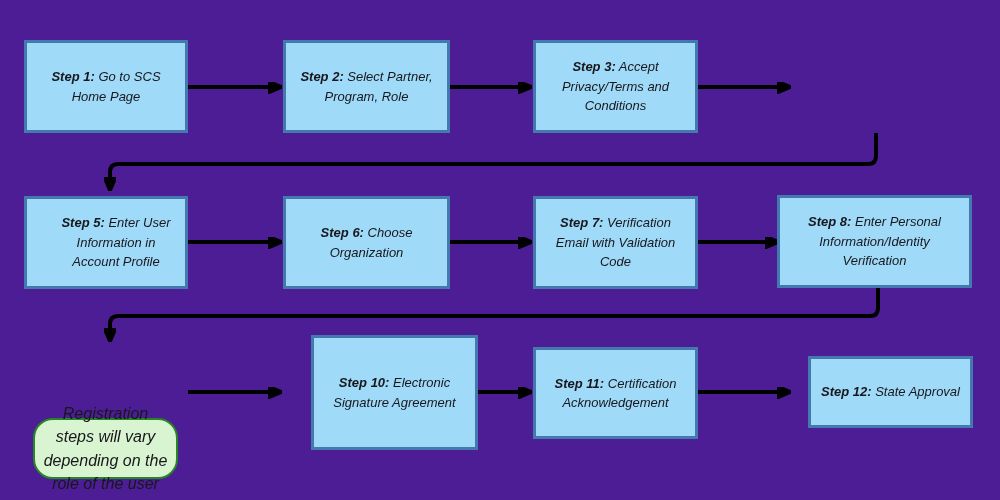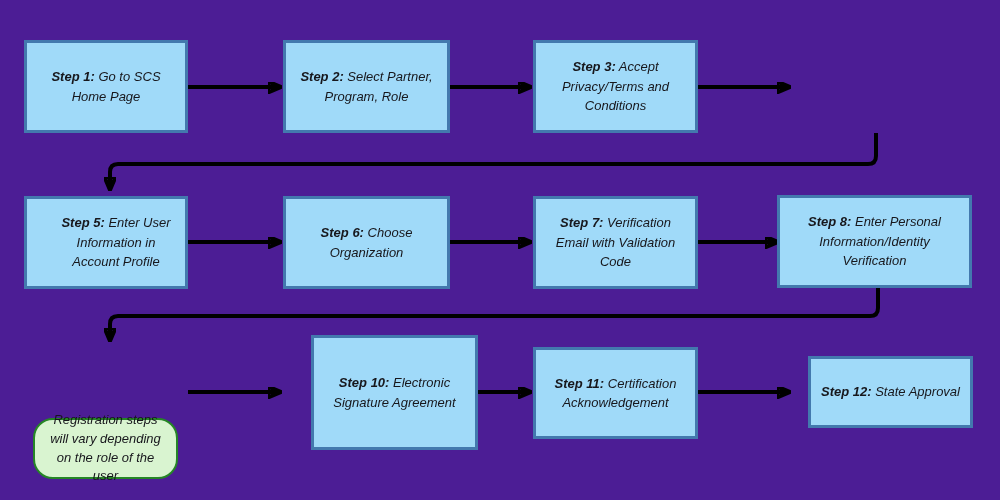--- a/index.html
+++ b/index.html
@@ -44,21 +44,21 @@
     border: 2.5px solid #268626;
     border-radius: 20px;
     box-sizing: border-box;
     display: flex;
     align-items: center;
     justify-content: center;
     text-align: center;
     z-index: 3;
   }
   .callout-text {
-    font-size: 13px;
+    font-size: 16px;
     line-height: 1.45;
     color: #17171c;
     padding: 2px 8px;
   }
   svg.connectors {
     position: absolute;
     left: 0;
     top: 0;
     z-index: 1;
   }

